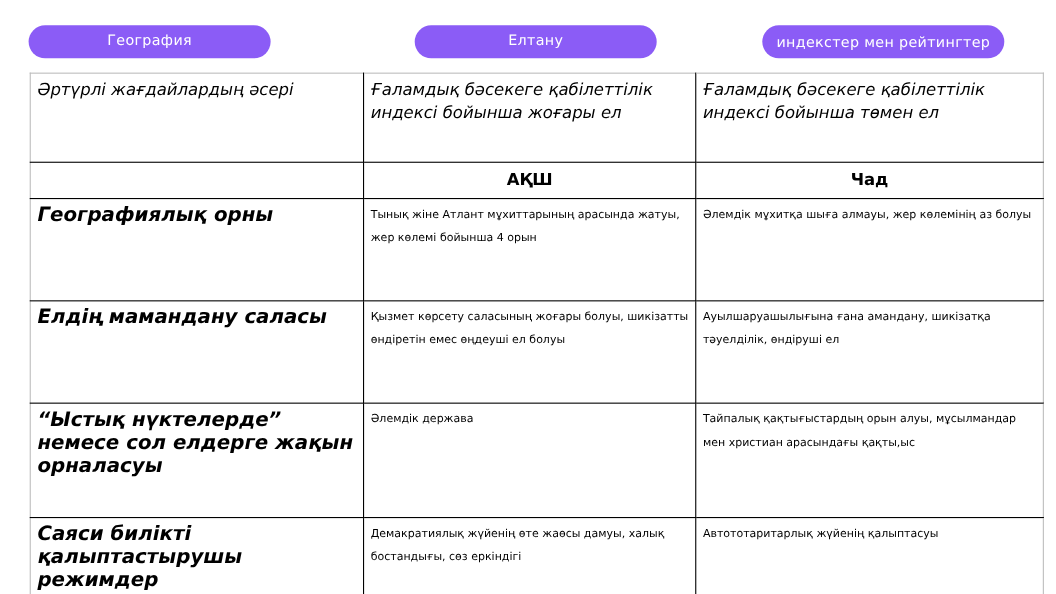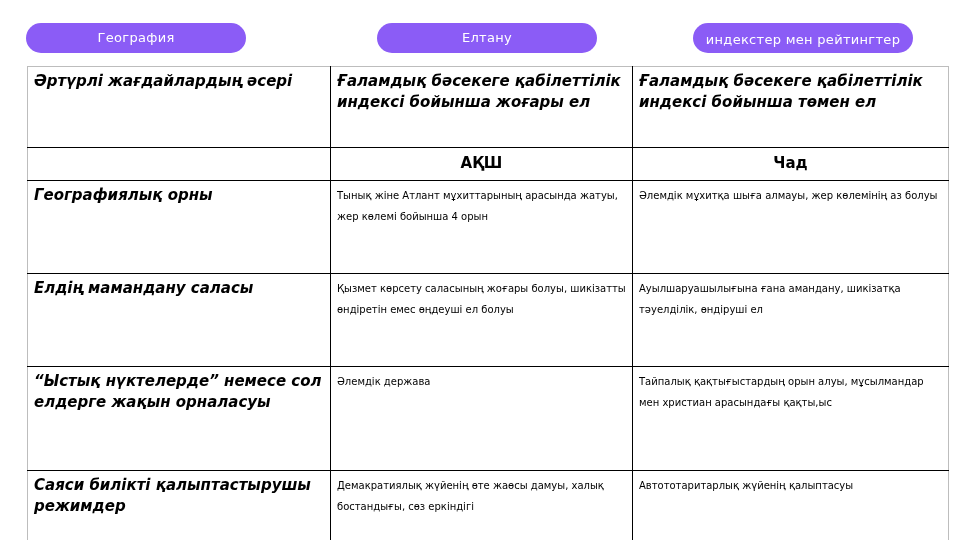--- a/index.html
+++ b/index.html
@@ -18,23 +18,23 @@
     td { vertical-align: top; padding: 4px 6px 6px 6px; font-size: 10px;
          line-height: 21px; border-left: 1px solid #000; border-right: 1px solid #000;
          border-top: 1px solid #000; border-bottom: 1px solid #000; }
     tr:first-child td { border-top: 1px solid #bdbdbd; }
     tr:last-child td { border-bottom: 1px solid #bdbdbd; }
     td:first-child { border-left: 1px solid #bdbdbd; }
     td:last-child { border-right: 1px solid #bdbdbd; }
     .c1 { width: 290px; }
     .c2 { width: 289px; }
     .c3 { width: 303px; }
-    .hdr { font-weight: bold; font-style: italic; font-size: 15px; height: 70px; }
+    .hdr { font-weight: normal; font-style: italic; font-size: 15px; height: 70px; }
     .country { font-weight: bold; text-align: center; font-size: 15px; padding-top: 5px; height: 16px; margin-left: 12px; }
-    .rowlabel { font-weight: bold; font-style: italic; font-size: 15px; margin-top: 14px; }
+    .rowlabel { font-weight: bold; font-style: italic; font-size: 18px; margin-top: 14px; }
     .r1 td { height: 82px; }
     .r2 td { height: 82px; }
     .r3 td { height: 93px; }
     .r4 td { height: 70px; }
   </style>
 </head>
 <body>
 
 <div class="pill p1">
   <span>География</span>

